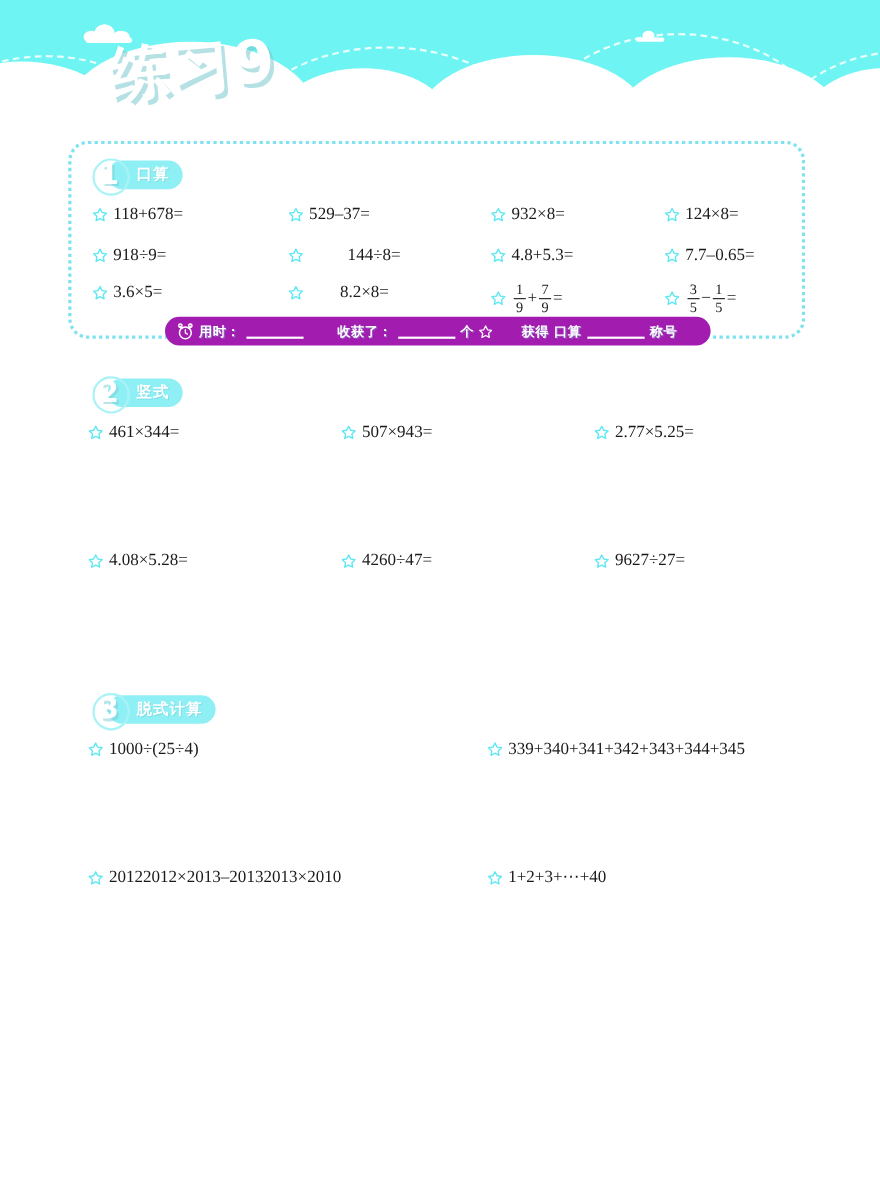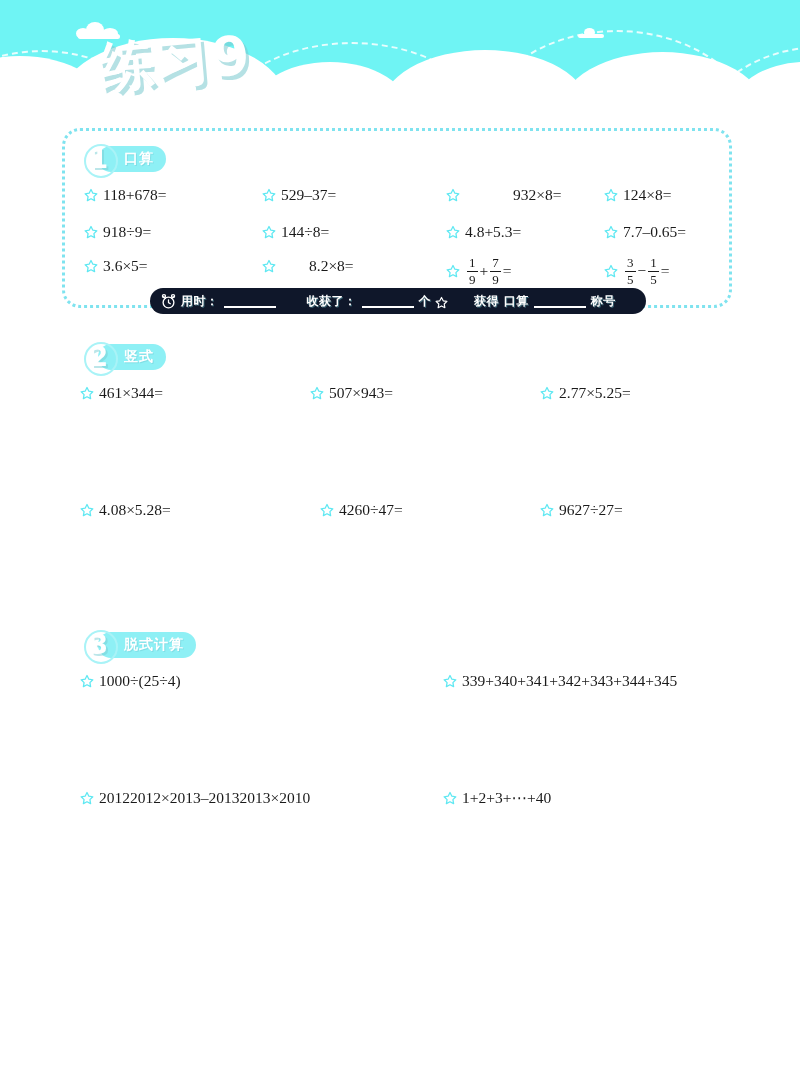--- a/index.html
+++ b/index.html
@@ -115,21 +115,21 @@
     font-size:13px;line-height:1.05;
   }
   .frac .n{padding:0 2px;}
   .frac .bar{width:100%;height:1.2px;background:#1a1a1a;margin:1px 0;}
   .frac .d{padding:0 2px;}
   .fexpr{display:inline-flex;align-items:center;}
 
   
   .banner{
     position:absolute;left:150px;top:288px;width:496px;height:26px;
-    background:#0f172a;border-radius:13px;
+    background:#a21caf;border-radius:13px;
     display:flex;align-items:center;
     box-sizing:border-box;padding-left:10px;
   }
   .banner .bt{
     font-family:"DejaVu Sans", sans-serif;
     font-size:12px;color:#ffffff;font-weight:700;
     white-space:nowrap;letter-spacing:.5px;
     text-shadow:1px 1px 0 rgba(110,200,210,.4);
   }
   .banner .blank{
@@ -187,40 +187,40 @@
         <path d="M12 2.6 L15.2 8.9 L22 9.9 L17 14.8 L18.2 21.6 L12 18.4 L5.8 21.6 L7 14.8 L2 9.9 L8.8 8.9 Z" fill="none" stroke="#5fe8f2" stroke-width="2.2" stroke-linejoin="round"></path>
       </svg></span>
   <span class="txt">118+678=</span>
 </div>
 <div class="item" style="left:262px;top:187px;">
   <span class="starico"><svg viewBox="0 0 24 24" width="100%" height="100%">
         <path d="M12 2.6 L15.2 8.9 L22 9.9 L17 14.8 L18.2 21.6 L12 18.4 L5.8 21.6 L7 14.8 L2 9.9 L8.8 8.9 Z" fill="none" stroke="#5fe8f2" stroke-width="2.2" stroke-linejoin="round"></path>
       </svg></span>
   <span class="txt">529‒37=</span>
 </div>
-<div class="item" style="left:446px;top:187px;gap:48px;">
+<div class="item" style="left:446px;top:187px;">
   <span class="starico"><svg viewBox="0 0 24 24" width="100%" height="100%">
         <path d="M12 2.6 L15.2 8.9 L22 9.9 L17 14.8 L18.2 21.6 L12 18.4 L5.8 21.6 L7 14.8 L2 9.9 L8.8 8.9 Z" fill="none" stroke="#5fe8f2" stroke-width="2.2" stroke-linejoin="round"></path>
       </svg></span>
   <span class="txt">932×8=</span>
 </div>
 <div class="item" style="left:604px;top:187px;">
   <span class="starico"><svg viewBox="0 0 24 24" width="100%" height="100%">
         <path d="M12 2.6 L15.2 8.9 L22 9.9 L17 14.8 L18.2 21.6 L12 18.4 L5.8 21.6 L7 14.8 L2 9.9 L8.8 8.9 Z" fill="none" stroke="#5fe8f2" stroke-width="2.2" stroke-linejoin="round"></path>
       </svg></span>
   <span class="txt">124×8=</span>
 </div>
 
 <div class="item" style="left:84px;top:224px;">
   <span class="starico"><svg viewBox="0 0 24 24" width="100%" height="100%">
         <path d="M12 2.6 L15.2 8.9 L22 9.9 L17 14.8 L18.2 21.6 L12 18.4 L5.8 21.6 L7 14.8 L2 9.9 L8.8 8.9 Z" fill="none" stroke="#5fe8f2" stroke-width="2.2" stroke-linejoin="round"></path>
       </svg></span>
   <span class="txt">918÷9=</span>
 </div>
-<div class="item" style="left:262px;top:224px;">
+<div class="item" style="left:262px;top:224px;gap:35px;">
   <span class="starico"><svg viewBox="0 0 24 24" width="100%" height="100%">
         <path d="M12 2.6 L15.2 8.9 L22 9.9 L17 14.8 L18.2 21.6 L12 18.4 L5.8 21.6 L7 14.8 L2 9.9 L8.8 8.9 Z" fill="none" stroke="#5fe8f2" stroke-width="2.2" stroke-linejoin="round"></path>
       </svg></span>
   <span class="txt">144÷8=</span>
 </div>
 <div class="item" style="left:446px;top:224px;">
   <span class="starico"><svg viewBox="0 0 24 24" width="100%" height="100%">
         <path d="M12 2.6 L15.2 8.9 L22 9.9 L17 14.8 L18.2 21.6 L12 18.4 L5.8 21.6 L7 14.8 L2 9.9 L8.8 8.9 Z" fill="none" stroke="#5fe8f2" stroke-width="2.2" stroke-linejoin="round"></path>
       </svg></span>
   <span class="txt">4.8+5.3=</span>
@@ -332,21 +332,21 @@
       </svg></span>
   <span class="txt">2.77×5.25=</span>
 </div>
 
 <div class="item" style="left:80px;top:502px;">
   <span class="starico"><svg viewBox="0 0 24 24" width="100%" height="100%">
         <path d="M12 2.6 L15.2 8.9 L22 9.9 L17 14.8 L18.2 21.6 L12 18.4 L5.8 21.6 L7 14.8 L2 9.9 L8.8 8.9 Z" fill="none" stroke="#5fe8f2" stroke-width="2.2" stroke-linejoin="round"></path>
       </svg></span>
   <span class="txt">4.08×5.28=</span>
 </div>
-<div class="item" style="left:320px;top:502px;">
+<div class="item" style="left:310px;top:502px;">
   <span class="starico"><svg viewBox="0 0 24 24" width="100%" height="100%">
         <path d="M12 2.6 L15.2 8.9 L22 9.9 L17 14.8 L18.2 21.6 L12 18.4 L5.8 21.6 L7 14.8 L2 9.9 L8.8 8.9 Z" fill="none" stroke="#5fe8f2" stroke-width="2.2" stroke-linejoin="round"></path>
       </svg></span>
   <span class="txt">4260÷47=</span>
 </div>
 <div class="item" style="left:540px;top:502px;">
   <span class="starico"><svg viewBox="0 0 24 24" width="100%" height="100%">
         <path d="M12 2.6 L15.2 8.9 L22 9.9 L17 14.8 L18.2 21.6 L12 18.4 L5.8 21.6 L7 14.8 L2 9.9 L8.8 8.9 Z" fill="none" stroke="#5fe8f2" stroke-width="2.2" stroke-linejoin="round"></path>
       </svg></span>
   <span class="txt">9627÷27=</span>

